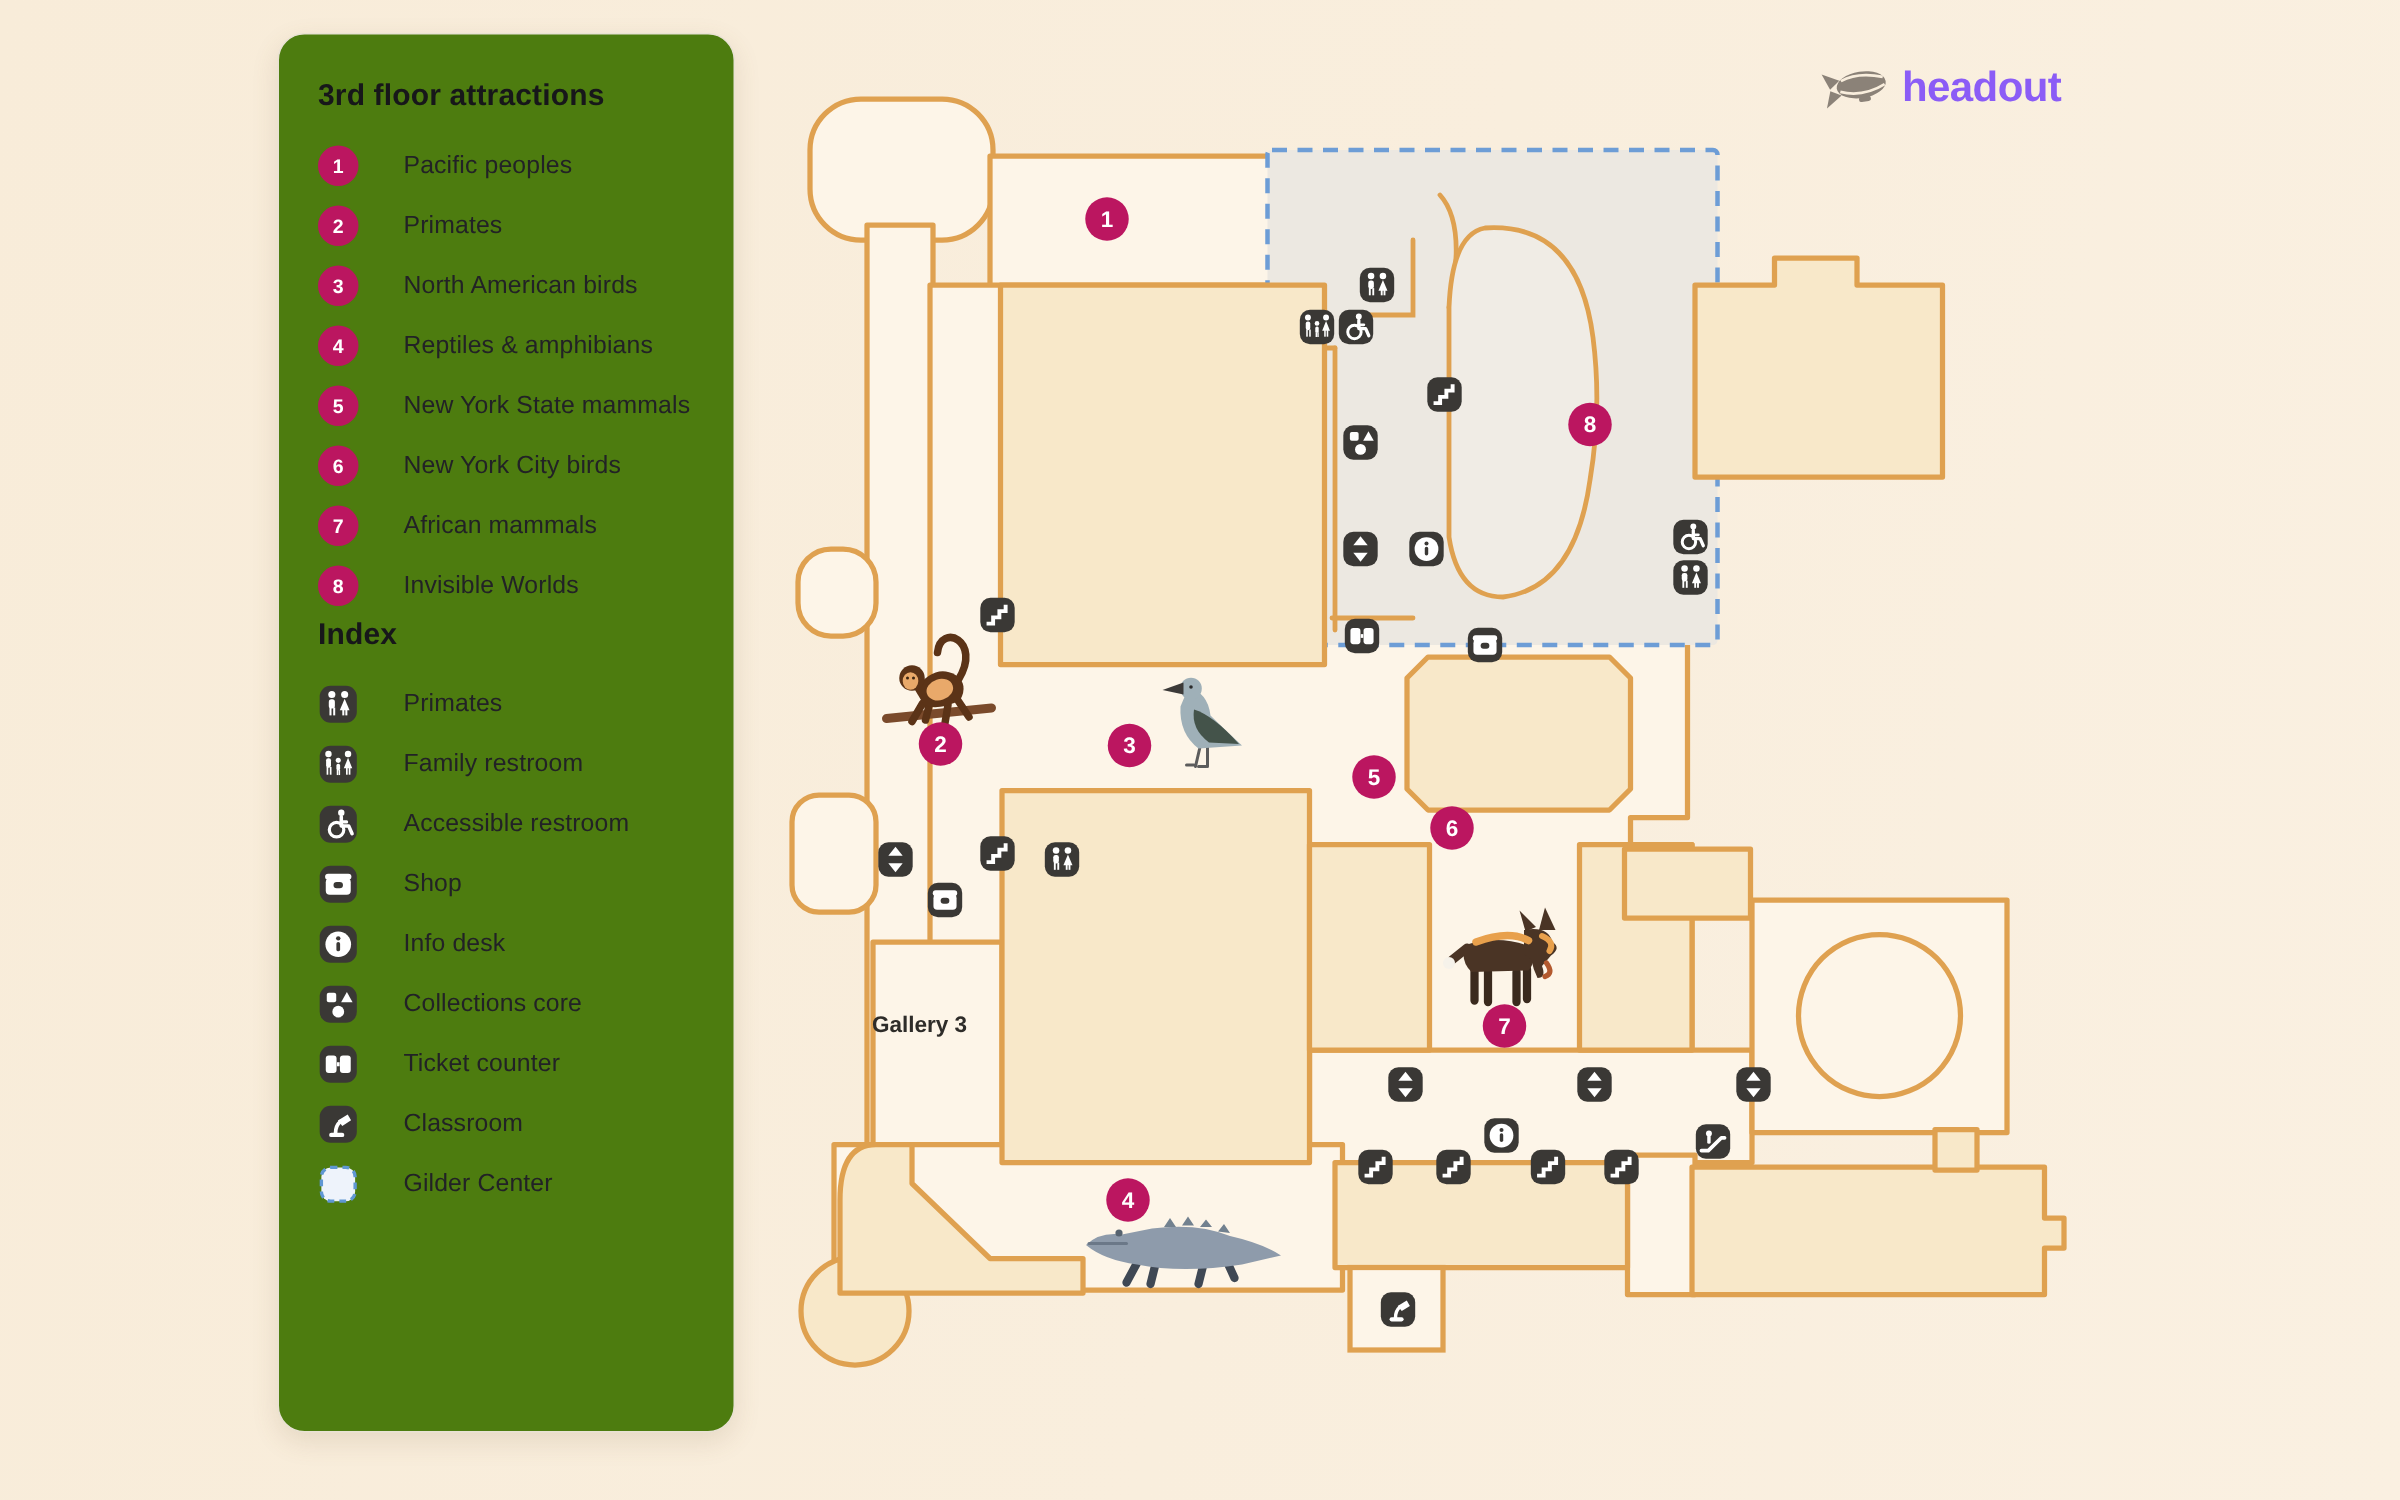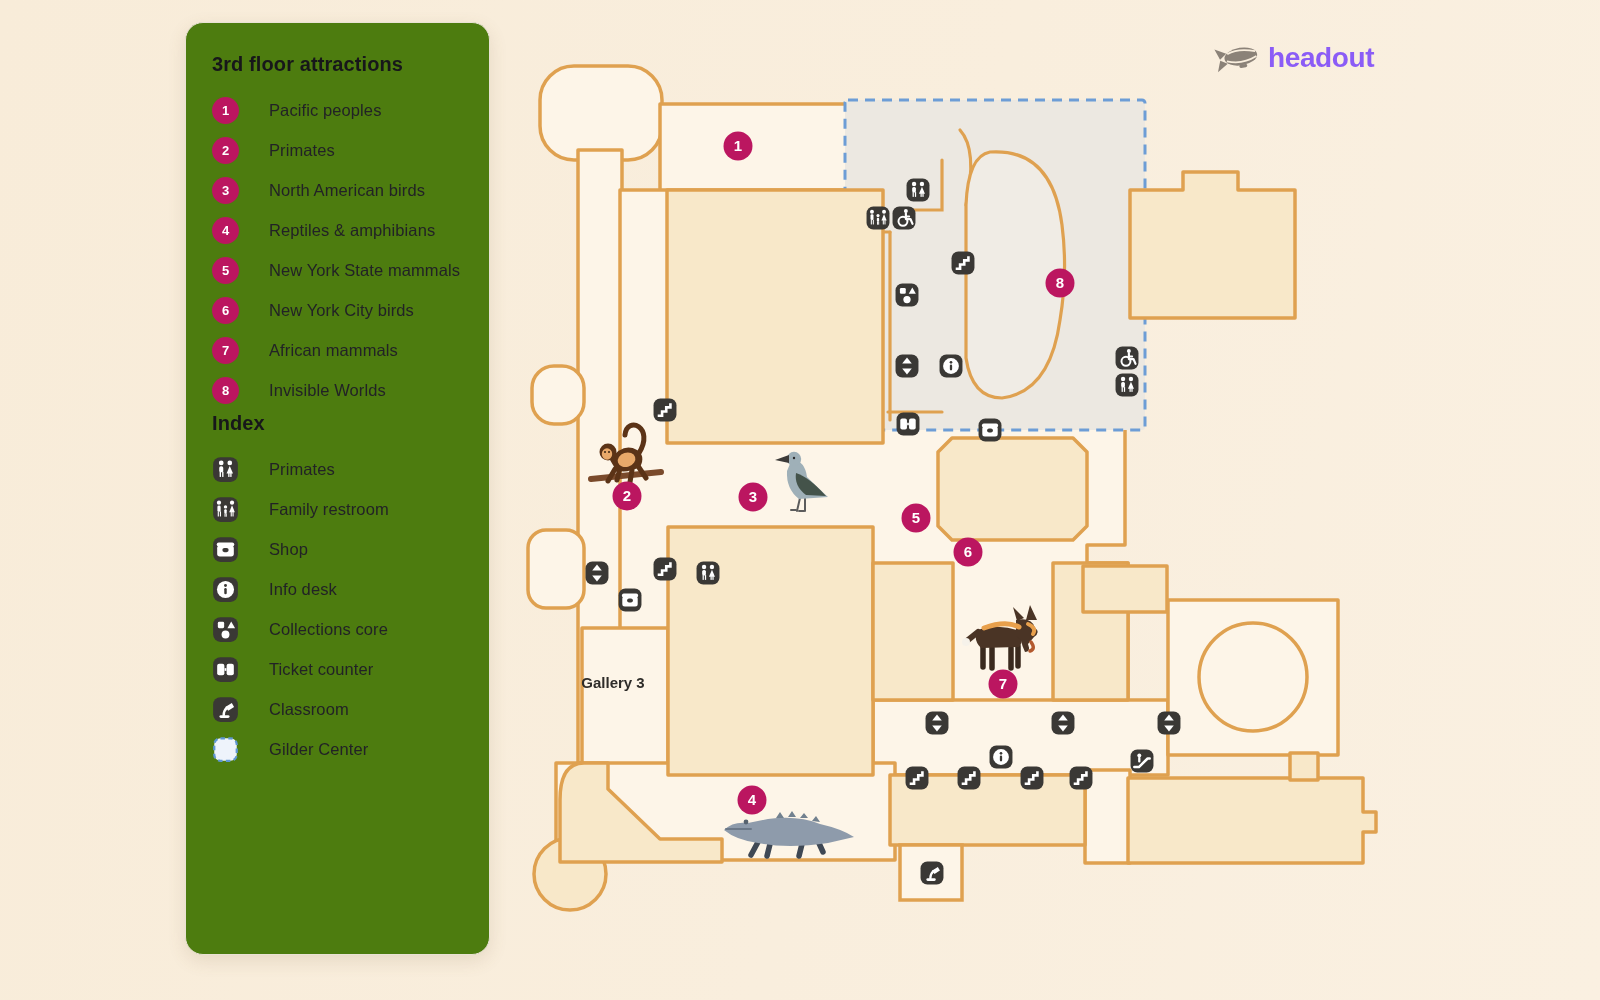--- a/index.html
+++ b/index.html
@@ -314,20 +314,26 @@
     <span class="row-label">Primates</span>
   </div>
   <div class="row">
     <svg class="chip" viewBox="0 0 24 24">
         <use href="#sym-family-restroom"></use>
       </svg>
     <span class="row-label">Family restroom</span>
   </div>
   <div class="row">
     <svg class="chip" viewBox="0 0 24 24">
+        <use href="#sym-accessible-restroom"></use>
+      </svg>
+    <span class="row-label">Accessible restroom</span>
+  </div>
+  <div class="row">
+    <svg class="chip" viewBox="0 0 24 24">
         <use href="#sym-shop"></use>
       </svg>
     <span class="row-label">Shop</span>
   </div>
   <div class="row">
     <svg class="chip" viewBox="0 0 24 24">
         <use href="#sym-info-desk"></use>
       </svg>
     <span class="row-label">Info desk</span>
   </div>

